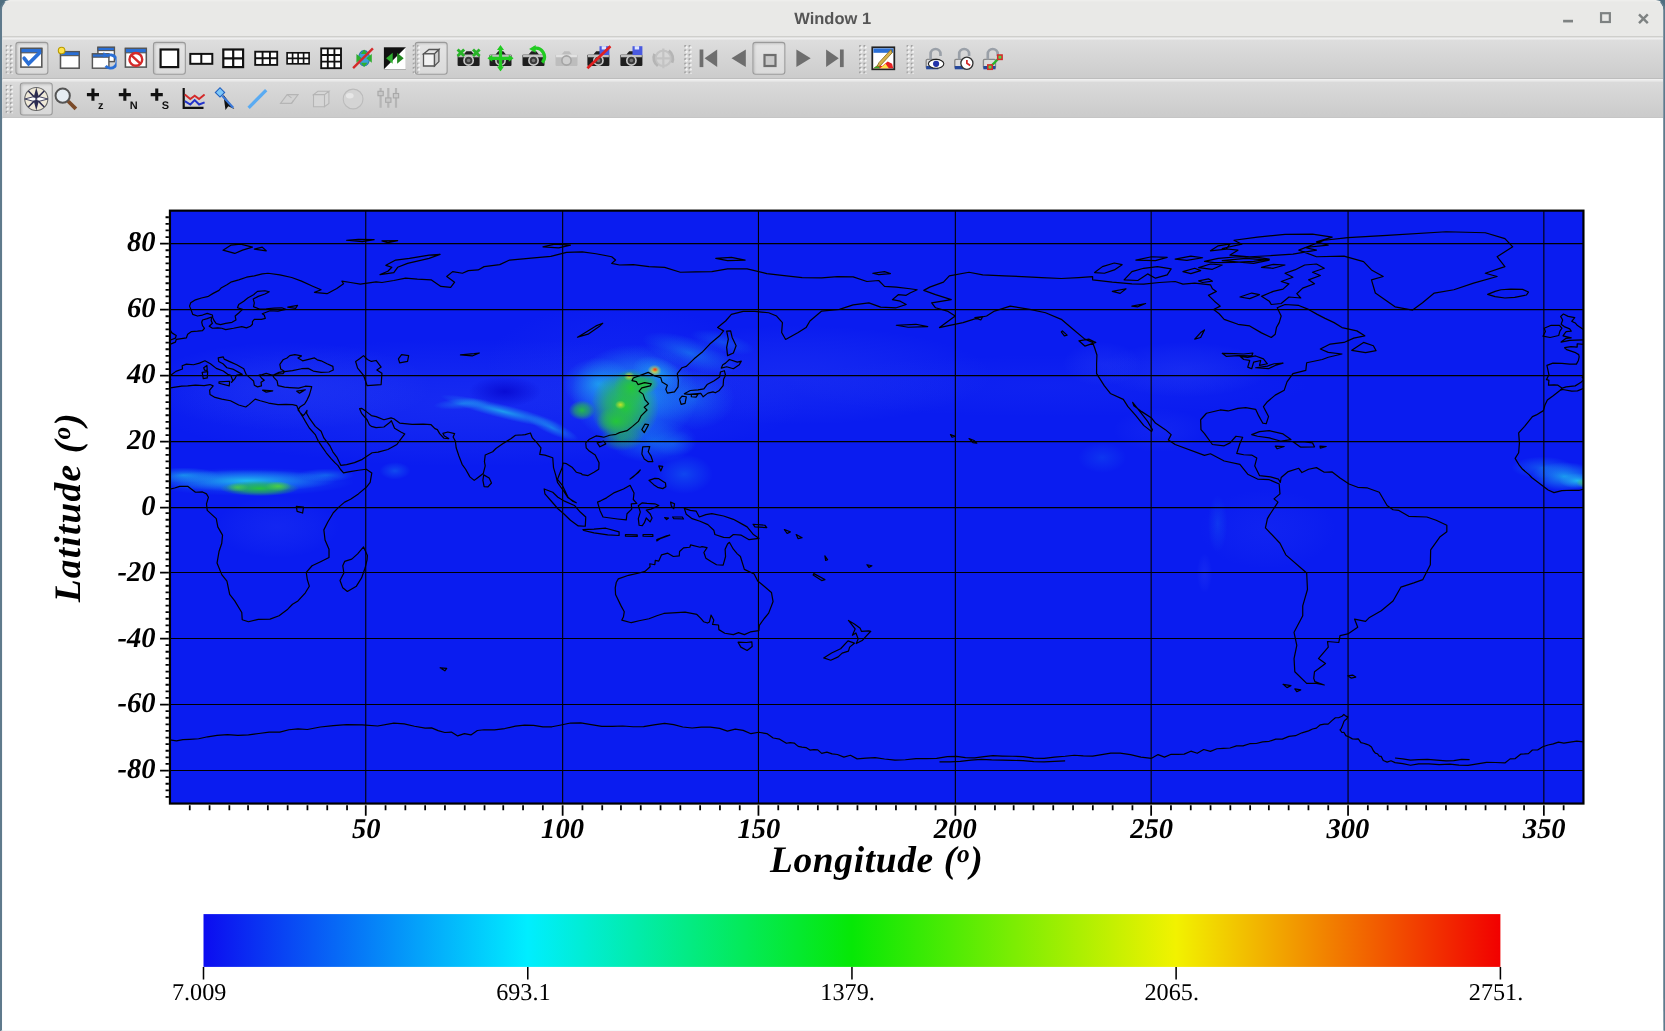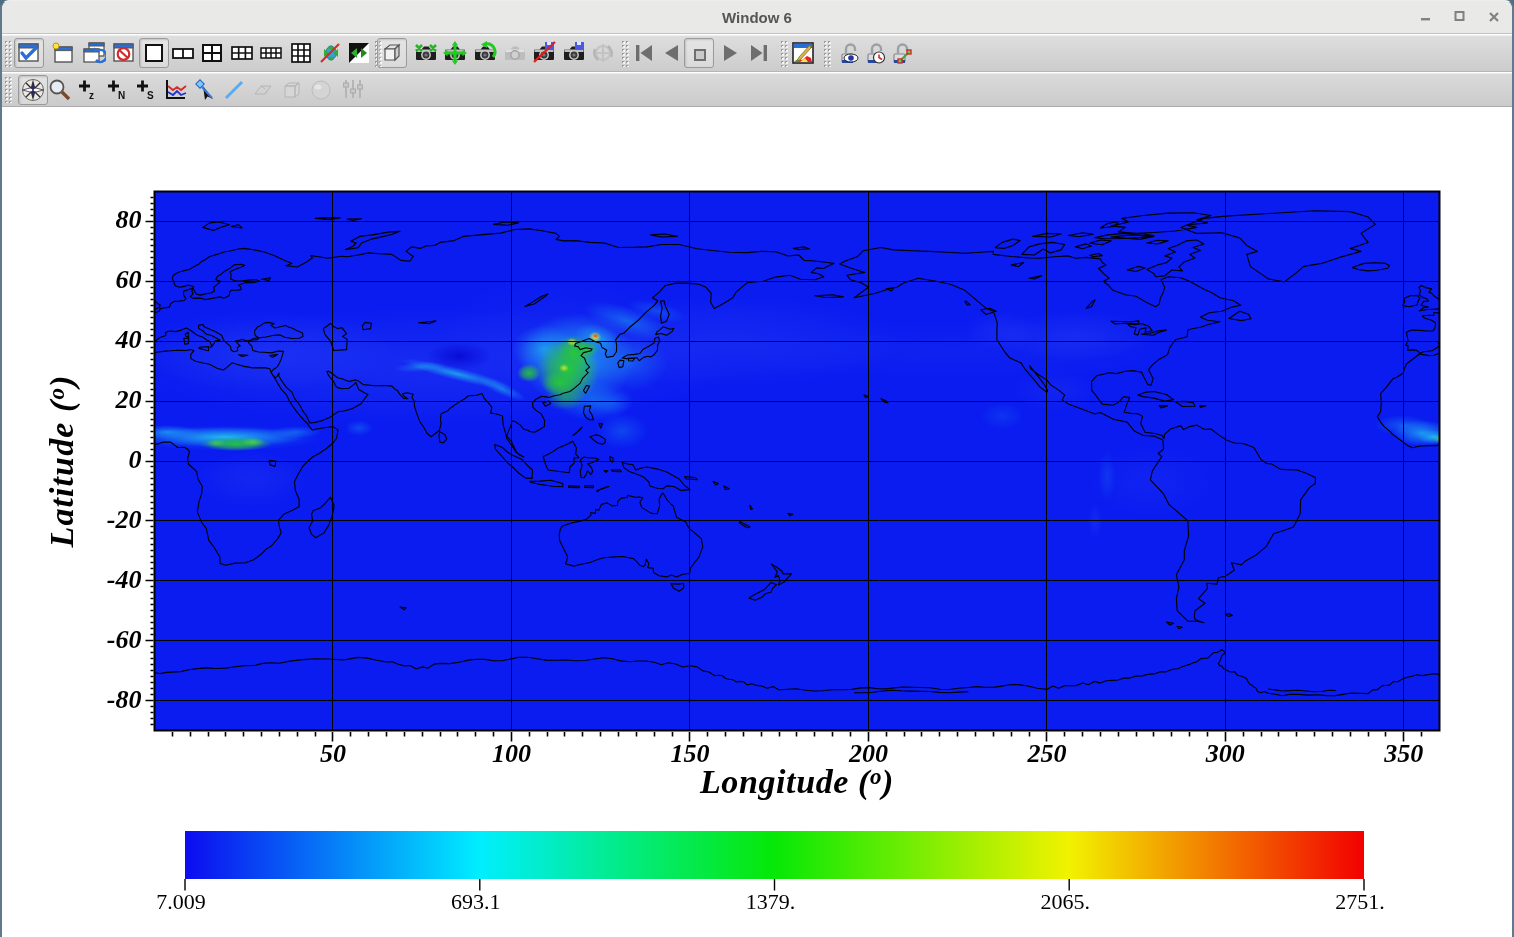--- a/index.html
+++ b/index.html
@@ -8,21 +8,21 @@
 .wbtn{position:absolute;top:0;height:33px;color:#777}
 #tb1{position:absolute;left:0;top:34px;width:100%;height:37px;background:linear-gradient(#dedede,#cccccc);border-bottom:1px solid #b6b6b6;box-shadow:inset 0 1px 0 #efefef}
 #tb2{position:absolute;left:0;top:72px;width:100%;height:34px;background:linear-gradient(#dbdbdb,#cbcbcb);border-bottom:1px solid #adadad;box-shadow:inset 0 1px 0 #ececec}
 .ic{position:absolute;width:24px;height:24px}
 .btnf{position:absolute;width:30px;height:30px;border:1px solid #9a9a9a;border-radius:3px;background:rgba(255,255,255,0.25);box-shadow:inset 1px 1px 2px rgba(0,0,0,0.15)}
 .grip{position:absolute;width:7px;height:26px;background-image:radial-gradient(circle at 2px 2px,#f4f4f4 1px,transparent 1.2px),radial-gradient(circle at 1px 1px,#9b9b9b 1px,transparent 1.2px);background-size:4px 4px}
 #canvas{position:absolute;left:0;top:107px;width:1510px;height:830px;background:#fff}
 </style></head><body>
 <div id="win">
 <div id="title">
-      <span>Window 6</span>
+      <span>Window 1</span>
 <svg class="wbtn" style="left:1412px" width="100" height="33" viewBox="0 0 100 33">
 <rect x="7" y="17" width="9" height="2.4" fill="#7e8282"></rect>
 <rect x="41.5" y="11" width="8" height="8" fill="none" stroke="#7e8282" stroke-width="2"></rect>
 <path d="M76 12 L84 20 M84 12 L76 20" stroke="#7e8282" stroke-width="2.2"></path>
 </svg>
 </div>
 <div id="tb1">
       <div class="btnf" style="left:12px;top:3px"></div>
       <div class="grip" style="left:3px;top:6px"></div>
       <svg class="ic" style="left:15px;top:6px" width="24" height="24" viewBox="0 0 24 24">

